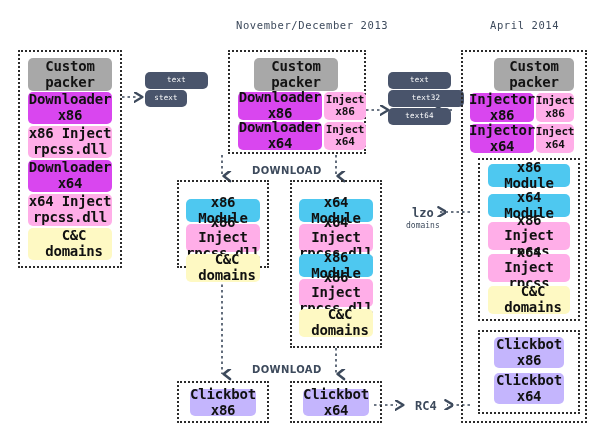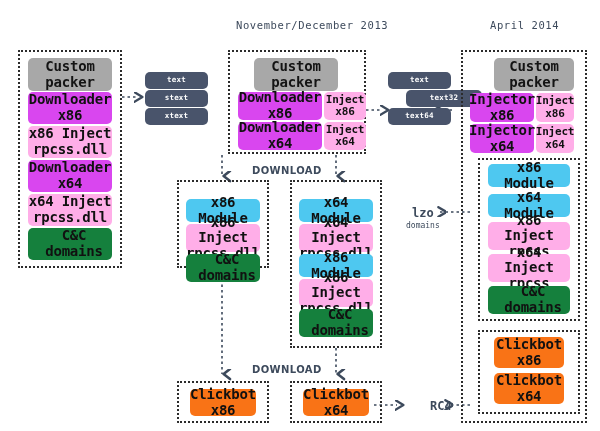--- a/index.html
+++ b/index.html
@@ -45,25 +45,25 @@
     color:#111111;
     line-height:1.12;
     letter-spacing:-0.2px;
     white-space:pre-line;
   }
   .chip.sm{font-size:11px;}
   .chip.gray{background:#a8a8a8;color:#141414;font-weight:bold;}
   .chip.olive{background:#d946ef;}
   .chip.pink{background:#ffaee8;}
   .chip.blue{background:#4ec8f0;}
-  .chip.yellow{background:#15803d;padding-left:8px;}
-  .chip.red{background:#f97316;color:#111;}
+  .chip.yellow{background:#fef9c3;padding-left:8px;}
+  .chip.red{background:#c4b5fd;color:#111;}
   .chip.slate{
     background:#49546b;color:#ffffff;font-size:7.5px;
-    border-radius:5px;font-weight:bold;letter-spacing:.2px;
+    border-radius:5px;font-weight:normal;letter-spacing:.2px;
   }
 
   .lbl{
     position:absolute;
     font-family:"DejaVu Sans","Liberation Sans",sans-serif;
     font-weight:bold;
     color:#3d4a5c;
     white-space:nowrap;
   }
   .lbl.download{font-size:10px;letter-spacing:.4px;}
@@ -126,38 +126,37 @@
   <div class="chip pink" style="left:28px;top:126px;width:84px;height:32px;">x86 Inject
 rpcss.dll</div>
   <div class="chip olive" style="left:28px;top:160px;width:84px;height:32px;">Downloader
 x64</div>
   <div class="chip pink" style="left:28px;top:194px;width:84px;height:32px;">x64 Inject
 rpcss.dll</div>
   <div class="chip yellow" style="left:28px;top:228px;width:84px;height:32px;">C&amp;C
 domains</div>
 
   <div class="chip slate" style="left:145px;top:72px;width:63px;height:17px;">text</div>
-  <div class="chip slate" style="left:145px;top:90px;width:63px;height:17px;">stext</div>
-  <div class="chip slate" style="left:145px;top:108px;width:63px;height:17px;">xtext</div>
+  <div class="chip slate" style="left:145px;top:90px;width:42px;height:17px;">stext</div>
 
   <div class="dbox" style="left:228px;top:50px;width:138px;height:104px;"></div>
 
   <div class="chip gray" style="left:254px;top:58px;width:84px;height:33px;">Custom
 packer</div>
   <div class="chip olive" style="left:238px;top:92px;width:84px;height:28px;">Downloader
 x86</div>
   <div class="chip pink sm" style="left:324px;top:92px;width:42px;height:28px;">Inject
 x86</div>
   <div class="chip olive" style="left:238px;top:122px;width:84px;height:28px;">Downloader
 x64</div>
   <div class="chip pink sm" style="left:324px;top:122px;width:42px;height:28px;">Inject
 x64</div>
 
   <div class="chip slate" style="left:388px;top:72px;width:63px;height:17px;">text</div>
-  <div class="chip slate" style="left:388px;top:90px;width:76px;height:17px;margin-left:18px;">text32</div>
+  <div class="chip slate" style="left:388px;top:90px;width:76px;height:17px;">text32</div>
   <div class="chip slate" style="left:388px;top:108px;width:63px;height:17px;">text64</div>
 
   <div class="lbl download" style="left:252px;top:165px;">DOWNLOAD</div>
 
   <div class="dbox" style="left:177px;top:180px;width:92px;height:88px;"></div>
   <div class="chip blue" style="left:186px;top:199px;width:74px;height:23px;">x86 Module</div>
   <div class="chip pink" style="left:186px;top:224px;width:74px;height:28px;">x86 Inject
 rpcss.dll</div>
   <div class="chip yellow" style="left:186px;top:254px;width:74px;height:28px;">C&amp;C
 domains</div>
@@ -206,15 +205,15 @@
 domains</div>
 
   <div class="dbox" style="left:478px;top:330px;width:102px;height:84px;"></div>
   <div class="chip red" style="left:494px;top:337px;width:70px;height:31px;">Clickbot
 x86</div>
   <div class="chip red" style="left:494px;top:373px;width:70px;height:31px;">Clickbot
 x64</div>
 
   <div class="lbl crypt" style="left:412px;top:206px;">lzo</div>
   <div class="lbl sub" style="left:406px;top:221px;">domains</div>
-  <div class="lbl crypt" style="left:430px;top:399px;">RC4</div>
+  <div class="lbl crypt" style="left:415px;top:399px;">RC4</div>
 
 </div>
 
 </body></html>

